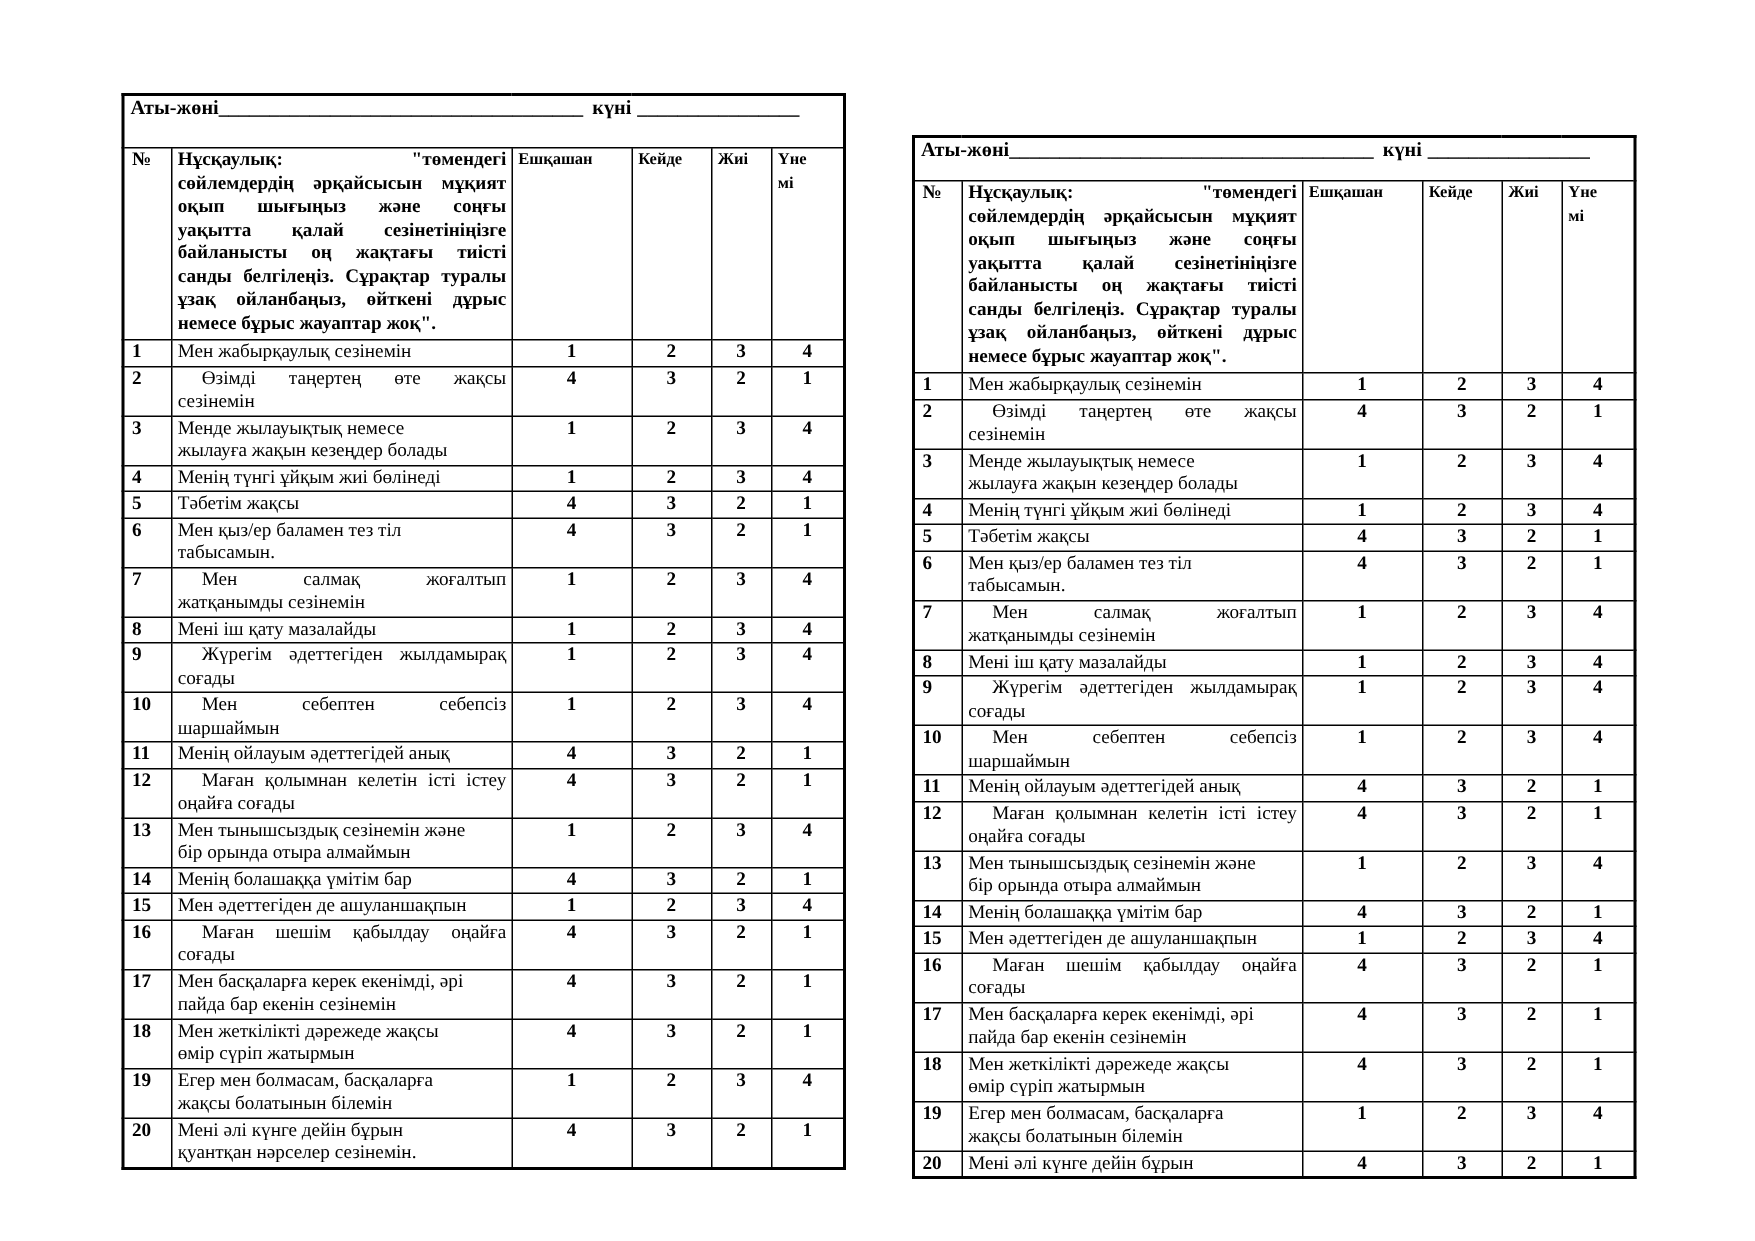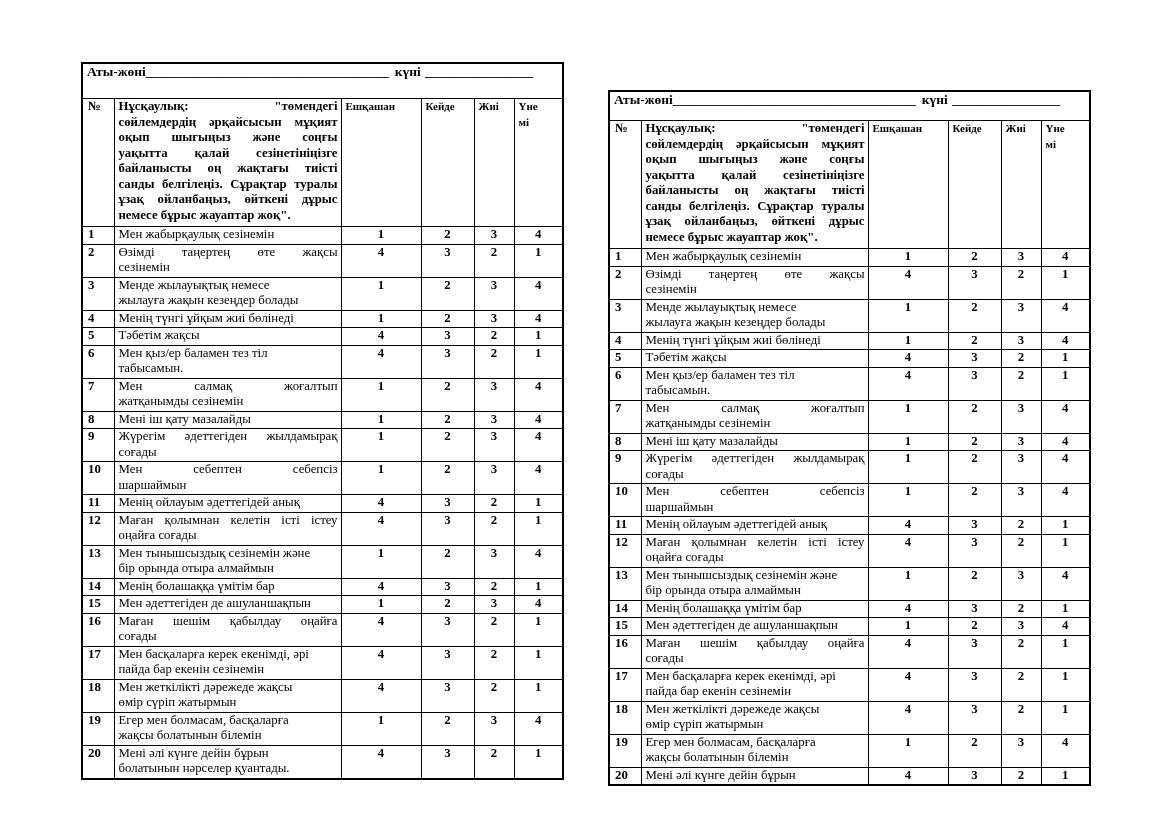--- a/index.html
+++ b/index.html
@@ -28,21 +28,21 @@
   .date-label{margin:0 4px 0 6px;}
   
   .hdr td{font-weight:bold;}
   .num-h{padding-left:5px;}
   .ans-h{white-space:pre-line;font-size:11px;}
   .instr{font-weight:normal;padding-bottom:3px;}
   
   .num{font-weight:bold;padding-left:5px;}
   .q{white-space:normal;}
   .q div{white-space:nowrap;}
-  .q div.jl{white-space:normal;text-align:justify;text-align-last:justify;}
+  .q div.jl{white-space:normal;text-align:justify;text-align-last:justify;margin-left:16px;}
   .instr div{white-space:nowrap;}
   .instr div.jl{white-space:normal;text-align:justify;text-align-last:justify;}
   .v{font-weight:bold;text-align:center;padding:0 1px 1px 1px;}
 </style>
 </head>
 <body>
 
 <div class="sheet">
 
   <section class="qtable qtable-left">
@@ -276,21 +276,21 @@
             </td>
             <td class="v">1</td>
             <td class="v">2</td>
             <td class="v">3</td>
             <td class="v">4</td>
           </tr>
           <tr>
             <td class="num">20</td>
             <td class="q">
               <div>Мені әлі күнге дейін бұрын</div>
-              <div>болатынын нәрселер қуантады.</div>
+              <div>қуантқан нәрселер сезінемін.</div>
             </td>
             <td class="v">4</td>
             <td class="v">3</td>
             <td class="v">2</td>
             <td class="v">1</td>
           </tr>
         </tbody>
         <tbody></tbody>
     </table>
   </section>

